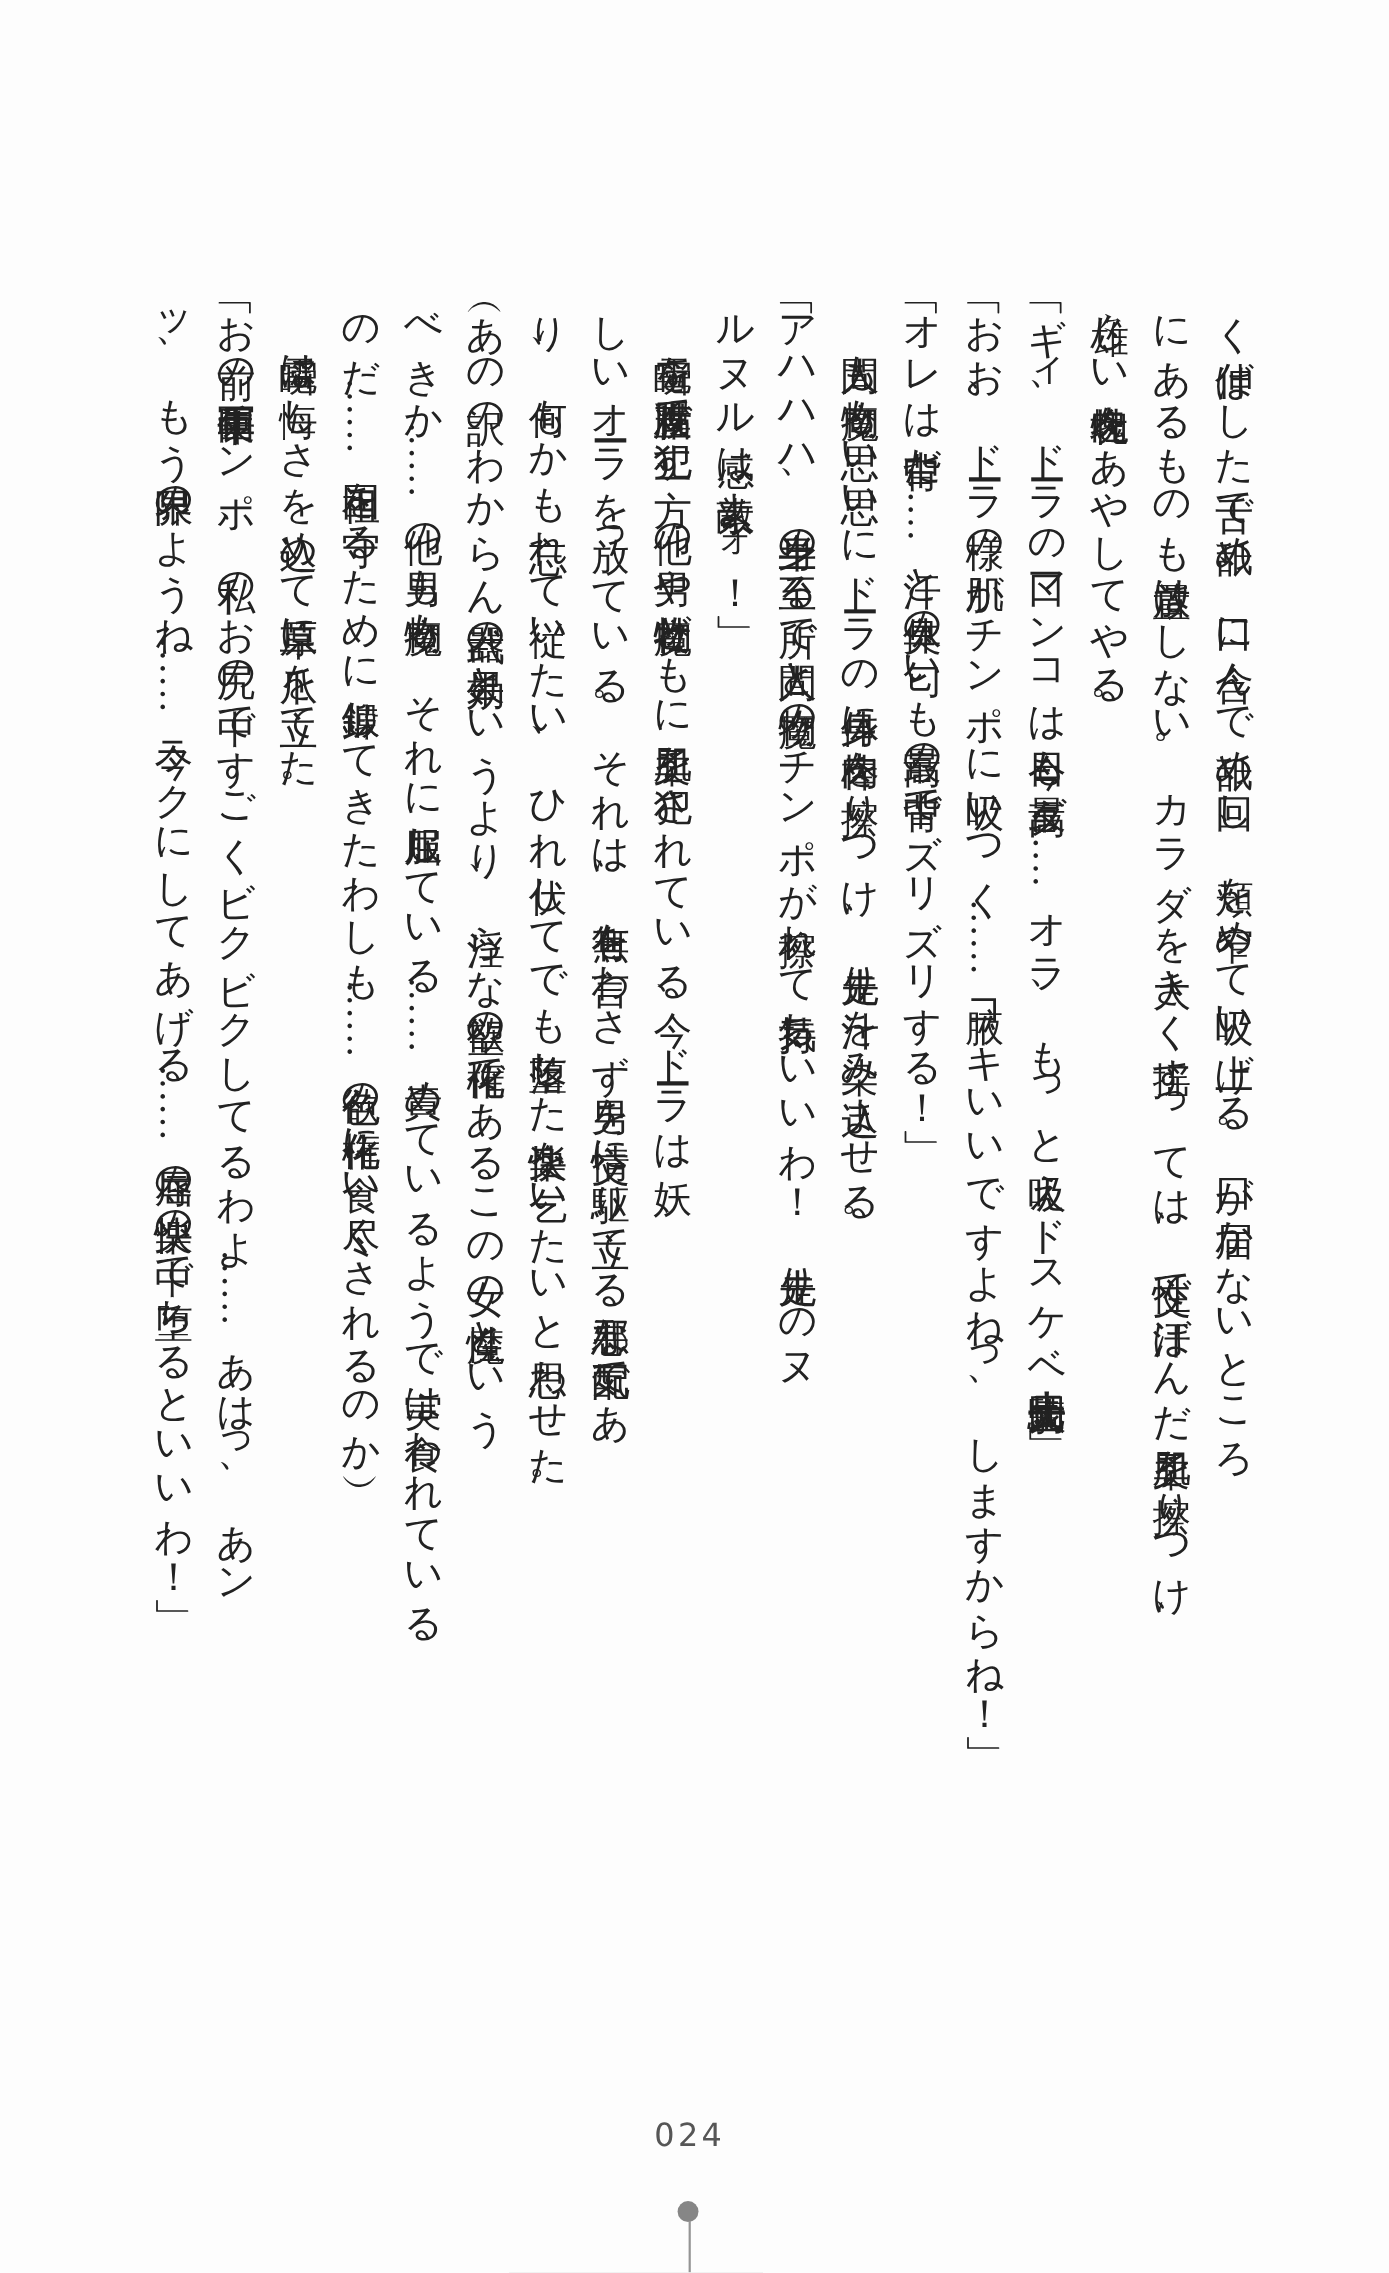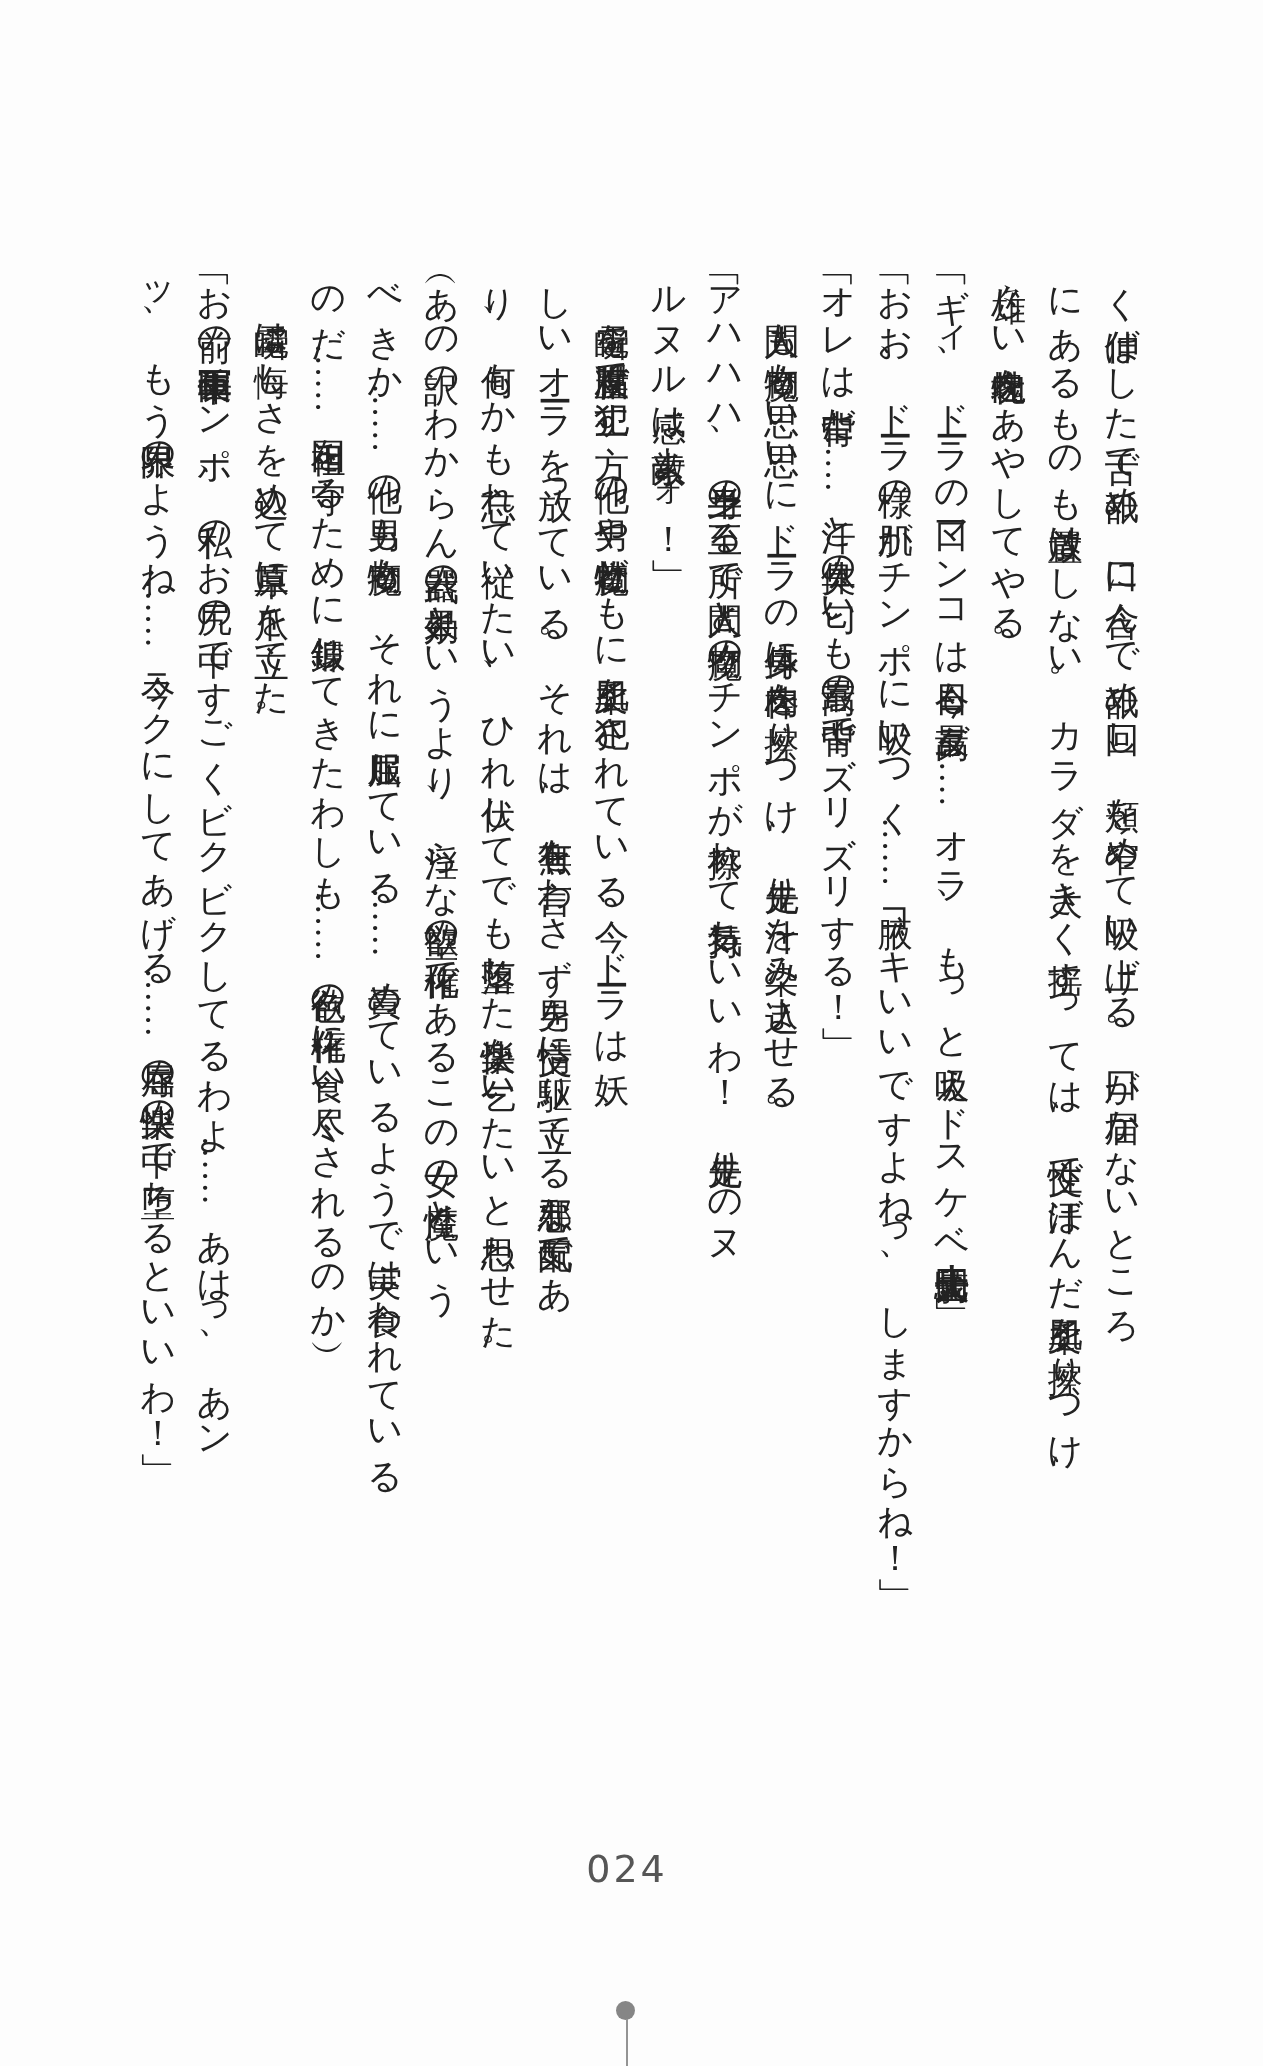--- a/index.html
+++ b/index.html
@@ -29,26 +29,26 @@
     color: #222222;
   }
   .text-block p {
     margin: 0;
     padding: 0;
     white-space: nowrap;
   }
   
   .page-number {
     position: absolute;
-    top: 1853px;
+    top: 1925px;
     left: 527px;
     width: 200px;
     text-align: center;
     font-family: "DejaVu Sans", "Liberation Sans", sans-serif;
-    font-size: 38px;
+    font-size: 29px;
     line-height: 32px;
     letter-spacing: 3px;
     color: #565656;
   }
   .marker-dot {
     position: absolute;
     left: 616px;
     top: 2001px;
     width: 19px;
     height: 19px;

